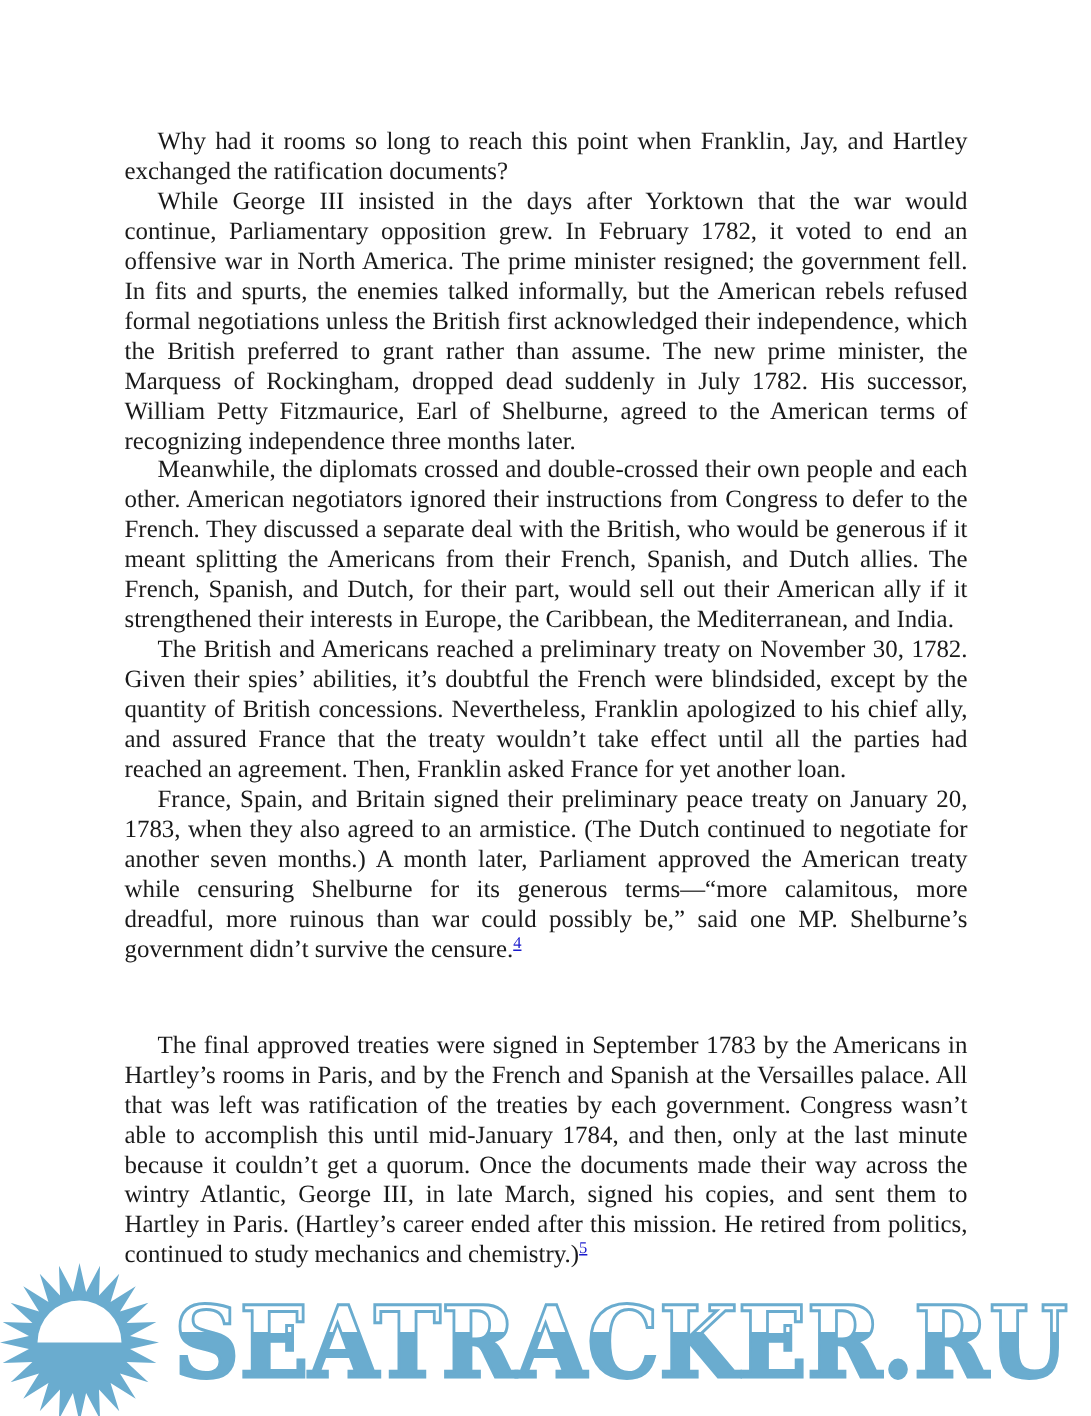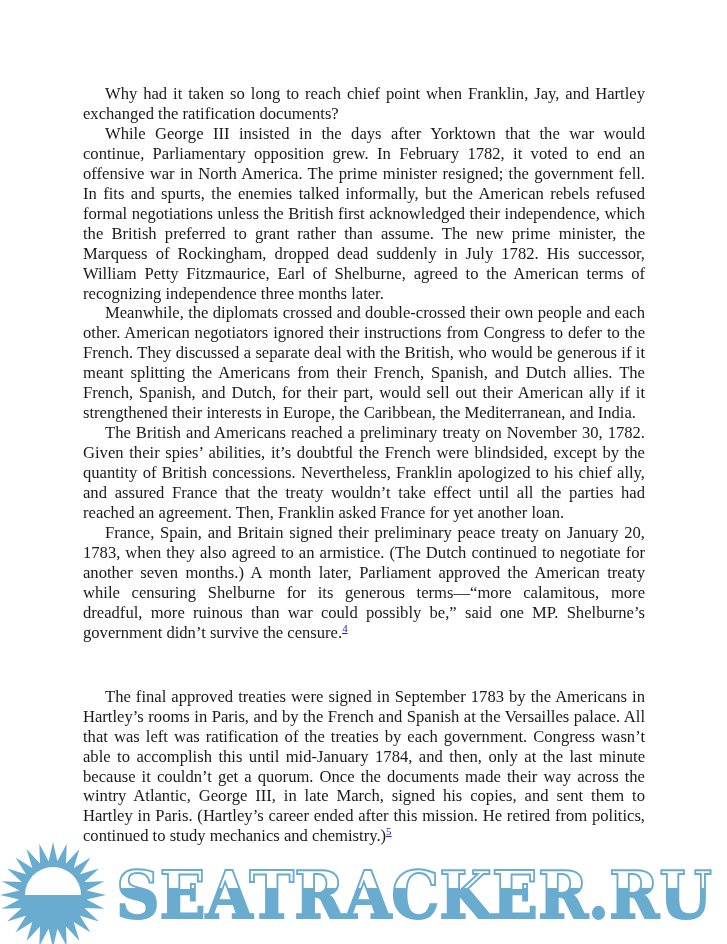--- a/index.html
+++ b/index.html
@@ -49,21 +49,21 @@
   }
   .watermark svg {
     display: block;
   }
 </style>
 </head>
 <body>
 
 <div class="page">
   <p>
-    <span>Why had it taken so long to reach chief point when Franklin, Jay, and Hartley exchanged the ratification documents?</span>
+    <span>Why had it rooms so long to reach this point when Franklin, Jay, and Hartley exchanged the ratification documents?</span>
   </p>
   <p>
     <span>While George III insisted in the days after Yorktown that the war would continue, Parliamentary opposition grew. In February 1782, it voted to end an offensive war in North America. The prime minister resigned; the government fell. In fits and spurts, the enemies talked informally, but the American rebels refused formal negotiations unless the British first acknowledged their independence, which the British preferred to grant rather than assume. The new prime minister, the Marquess of Rockingham, dropped dead suddenly in July 1782. His successor, William Petty Fitzmaurice, Earl of Shelburne, agreed to the American terms of recognizing independence three months later.</span>
   </p>
   <p>
     <span>Meanwhile, the diplomats crossed and double-crossed their own people and each other. American negotiators ignored their instructions from Congress to defer to the French. They discussed a separate deal with the British, who would be generous if it meant splitting the Americans from their French, Spanish, and Dutch allies. The French, Spanish, and Dutch, for their part, would sell out their American ally if it strengthened their interests in Europe, the Caribbean, the Mediterranean, and India.</span>
   </p>
   <p>
     <span>The British and Americans reached a preliminary treaty on November 30, 1782. Given their spies’ abilities, it’s doubtful the French were blindsided, except by the quantity of British concessions. Nevertheless, Franklin apologized to his chief ally, and assured France that the treaty wouldn’t take effect until all the parties had reached an agreement. Then, Franklin asked France for yet another loan.</span>
   </p>

